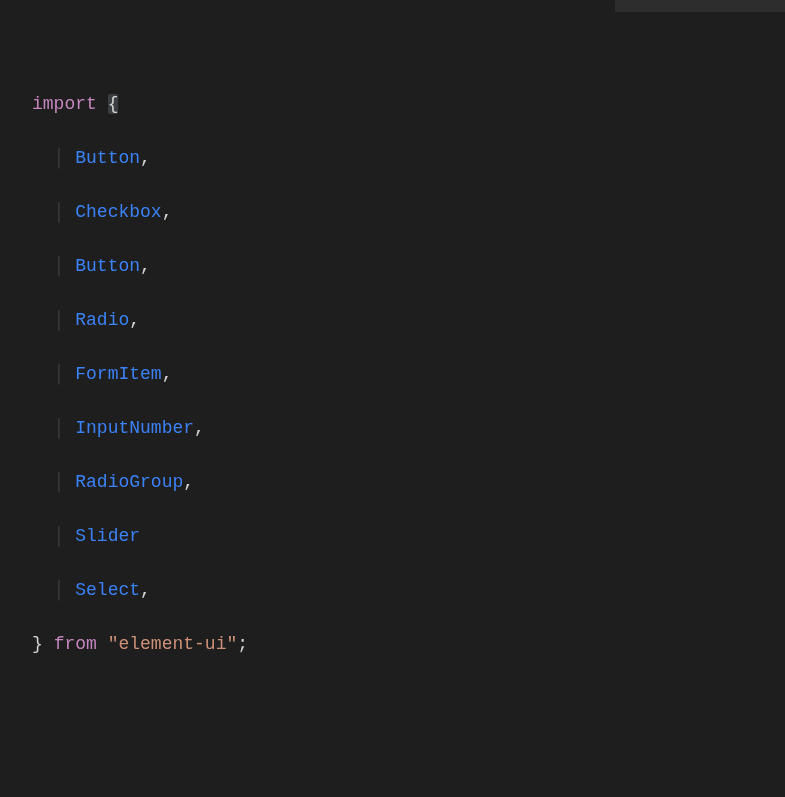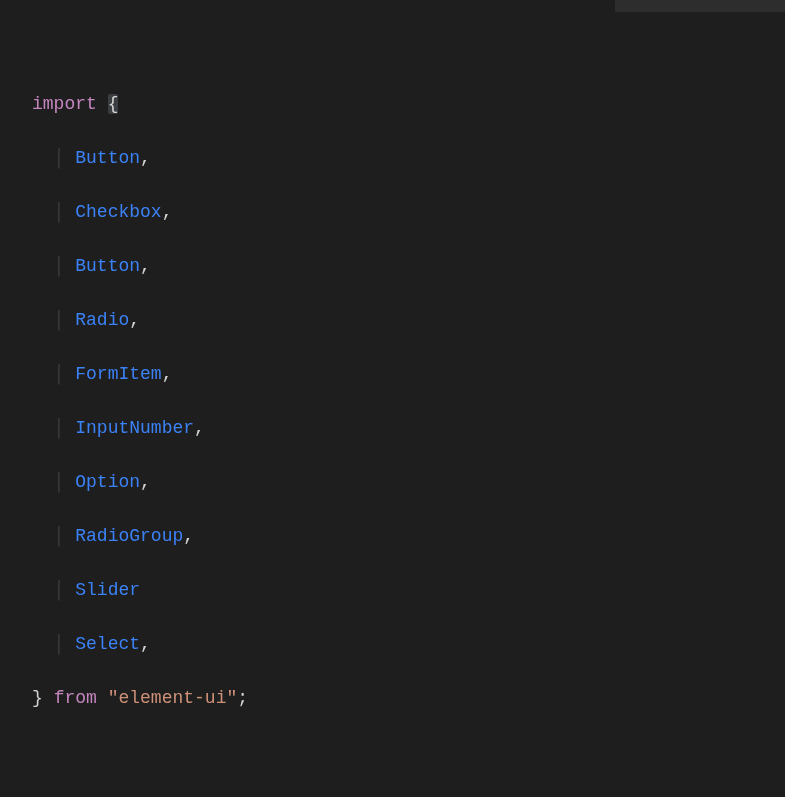--- a/index.html
+++ b/index.html
@@ -24,21 +24,20 @@
 <div class="editor">
   <div class="minimap"></div>
 
 <span class="ln"><span class="kw">import</span> <span class="pn brace-hl">{</span></span>
 <span class="ln">  <span class="guide">│</span> <span class="var">Button</span><span class="pn">,</span></span>
 <span class="ln">  <span class="guide">│</span> <span class="var">Checkbox</span><span class="pn">,</span></span>
 <span class="ln">  <span class="guide">│</span> <span class="var">Button</span><span class="pn">,</span></span>
 <span class="ln">  <span class="guide">│</span> <span class="var">Radio</span><span class="pn">,</span></span>
 <span class="ln">  <span class="guide">│</span> <span class="var">FormItem</span><span class="pn">,</span></span>
 <span class="ln">  <span class="guide">│</span> <span class="var">InputNumber</span><span class="pn">,</span></span>
-<span class="ln">  <span class="guide">│</span> <span class="var">Option</span><span class="pn">,</span></span>
 <span class="ln">  <span class="guide">│</span> <span class="var">RadioGroup</span><span class="pn">,</span></span>
 <span class="ln">  <span class="guide">│</span> <span class="var">Slider</span></span>
 <span class="ln">  <span class="guide">│</span> <span class="var">Select</span><span class="pn">,</span></span>
 <span class="ln"><span class="pn">}</span> <span class="kw">from</span> <span class="str">"element-ui"</span><span class="pn">;</span></span>
 
 
 
 
 
 

